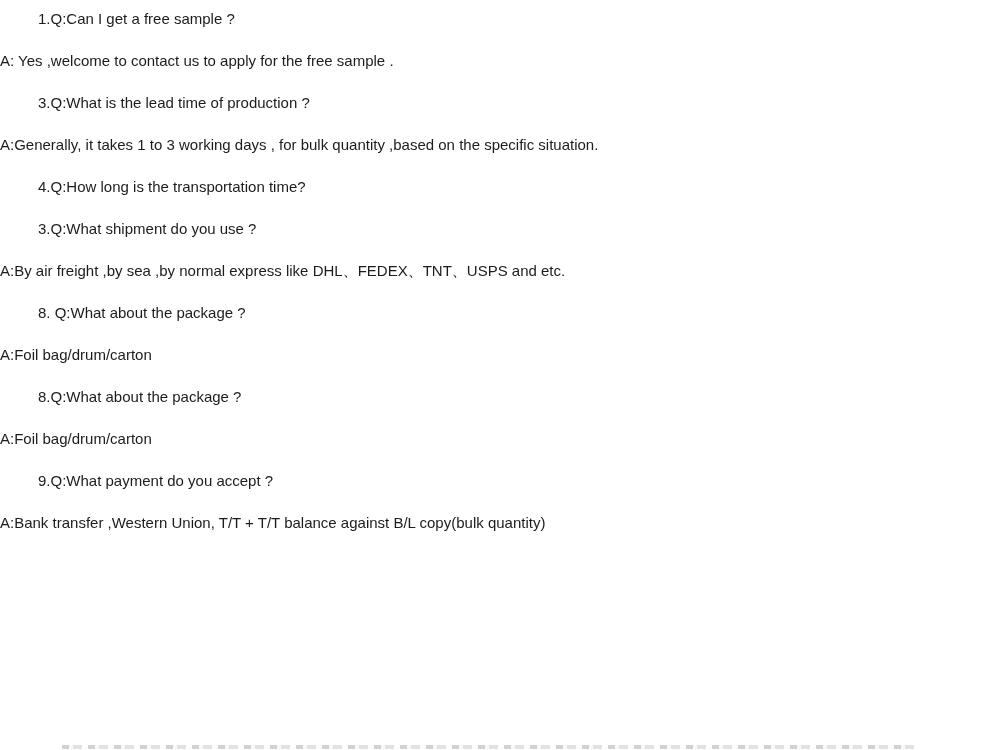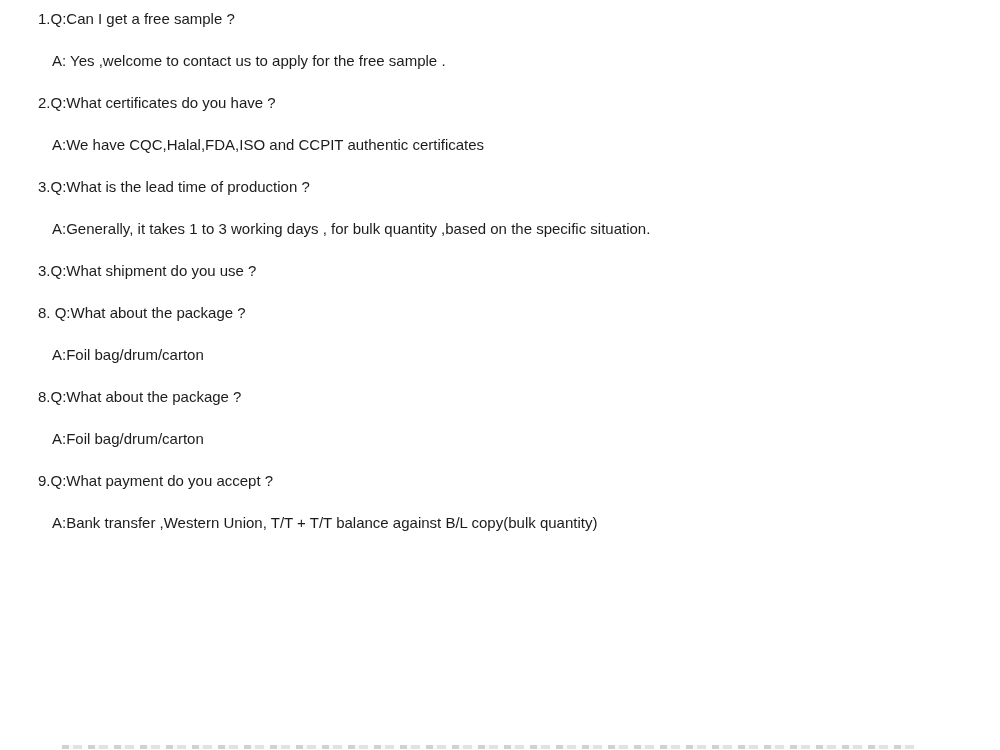--- a/index.html
+++ b/index.html
@@ -22,21 +22,21 @@
     top: -2px;
     left: 0;
     right: 0;
   }
   .line {
     height: 42px;
     line-height: 42px;
     white-space: nowrap;
   }
   .q-line { padding-left: 38px; }
-  .a-line { padding-left: 52px; }
+  .a-line { }
   
   .cutoff-strip {
     position: absolute;
     left: 62px;
     right: 25px;
     bottom: 1px;
     height: 4px;
     opacity: 0.45;
     background: repeating-linear-gradient(
       90deg,
@@ -51,35 +51,33 @@
 <body>
 
 <div class="page">
   <div class="faq">
 
     <div class="faq-item">
       <div class="line q-line">1.Q:Can I get a free sample ?</div>
       <div class="line a-line">A: Yes ,welcome to contact us to apply for the free sample .</div>
     </div>
 
-    <div class="faq-item">
-      <div class="line q-line">2.Q:What certificates do you have ?</div>
-      <div class="line a-line">A:We have CQC,Halal,FDA,ISO and CCPIT authentic certificates</div>
-    </div>
 
     <div class="faq-item">
       <div class="line q-line">3.Q:What is the lead time of production ?</div>
       <div class="line a-line">A:Generally, it takes 1 to 3 working days , for bulk quantity ,based on the specific situation.</div>
     </div>
 
     <div class="faq-item">
+      <div class="line q-line">4.Q:How long is the transportation time?</div>
     </div>
 
     <div class="faq-item">
       <div class="line q-line">3.Q:What shipment do you use ?</div>
+      <div class="line a-line">A:By air freight ,by sea ,by normal express like DHL、FEDEX、TNT、USPS and etc.</div>
     </div>
 
 
     <div class="faq-item">
       <div class="line q-line">8. Q:What about the package ?</div>
       <div class="line a-line">A:Foil bag/drum/carton</div>
     </div>
 
     <div class="faq-item">
       <div class="line q-line">8.Q:What about the package ?</div>

